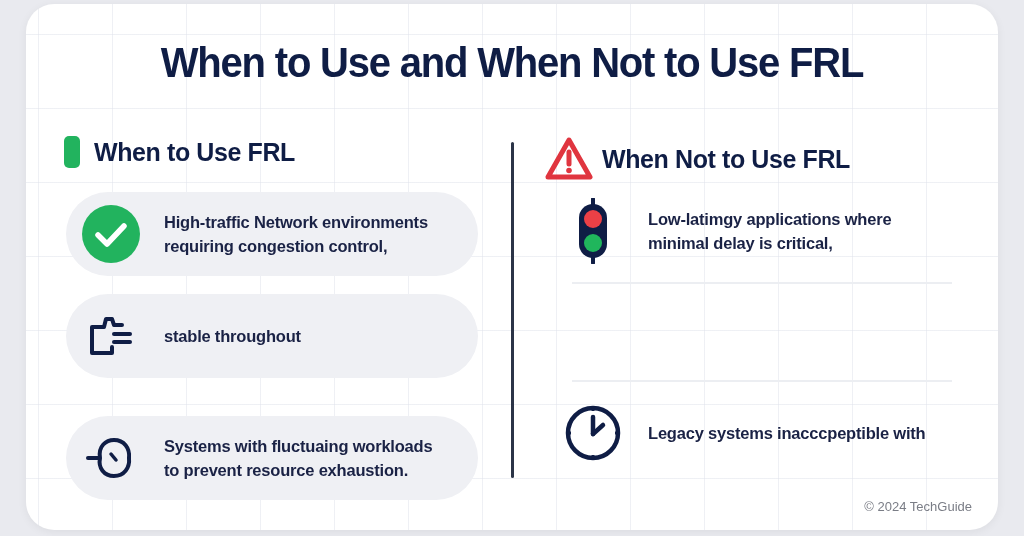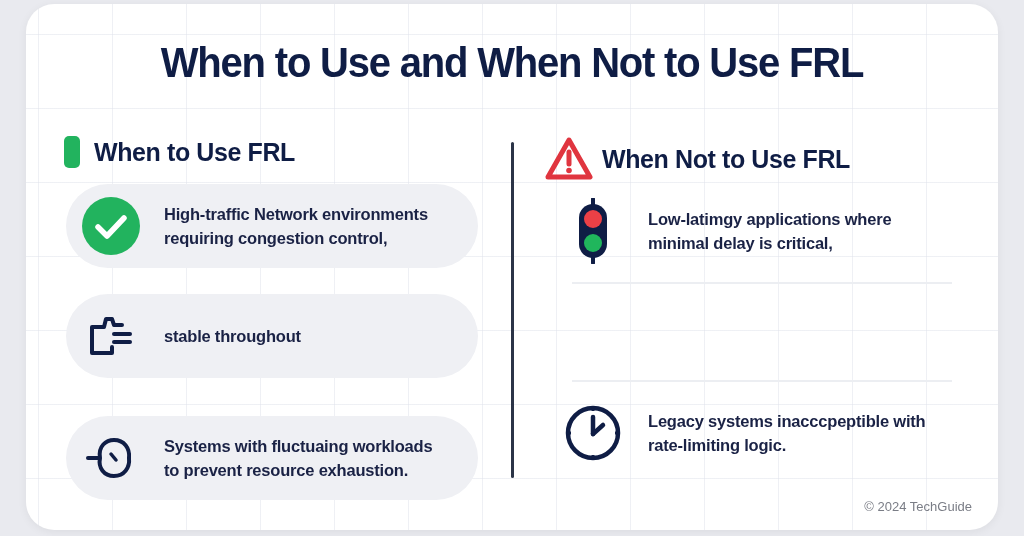--- a/index.html
+++ b/index.html
@@ -108,21 +108,21 @@
 
 <div class="card">
 
   <div class="title">When to Use and When Not to Use FRL</div>
 
   <div class="section-head left-head">
     <span class="green-pill"></span>
     <span>When to Use FRL</span>
   </div>
 
-  <div class="use-item" style="top:180px;">
+  <div class="use-item" style="top:188px;">
     <span class="ic">
       <svg width="60" height="60" viewBox="0 0 60 60">
         <circle cx="30" cy="30" r="29" fill="#22b35e"></circle>
         <path d="M17 31 L26 40 L43 22" fill="none" stroke="#ffffff" stroke-width="5.5" stroke-linecap="round" stroke-linejoin="round"></path>
       </svg>
     </span>
     <div class="item-text">
       <div>High-traffic Network environments</div>
       <div>requiring congestion control,</div>
     </div>
@@ -193,18 +193,17 @@
         <line x1="30" y1="14" x2="30" y2="31" stroke="#0f1d45" stroke-width="4.5" stroke-linecap="round"></line>
         <line x1="30" y1="31" x2="40" y2="22" stroke="#0f1d45" stroke-width="4.5" stroke-linecap="round"></line>
         <line x1="30" y1="3" x2="30" y2="8" stroke="#0f1d45" stroke-width="3"></line>
         <line x1="30" y1="52" x2="30" y2="57" stroke="#0f1d45" stroke-width="3"></line>
         <line x1="3" y1="30" x2="8" y2="30" stroke="#0f1d45" stroke-width="3"></line>
         <line x1="52" y1="30" x2="57" y2="30" stroke="#0f1d45" stroke-width="3"></line>
       </svg>
     </span>
     <div class="item-text">
       <div>Legacy systems inacccpeptible with</div>
-      <div>rate-limiting logic.</div>
     </div>
   </div>
 
   <div class="footer">© 2024 TechGuide</div>
 </div>
 
 </body></html>

